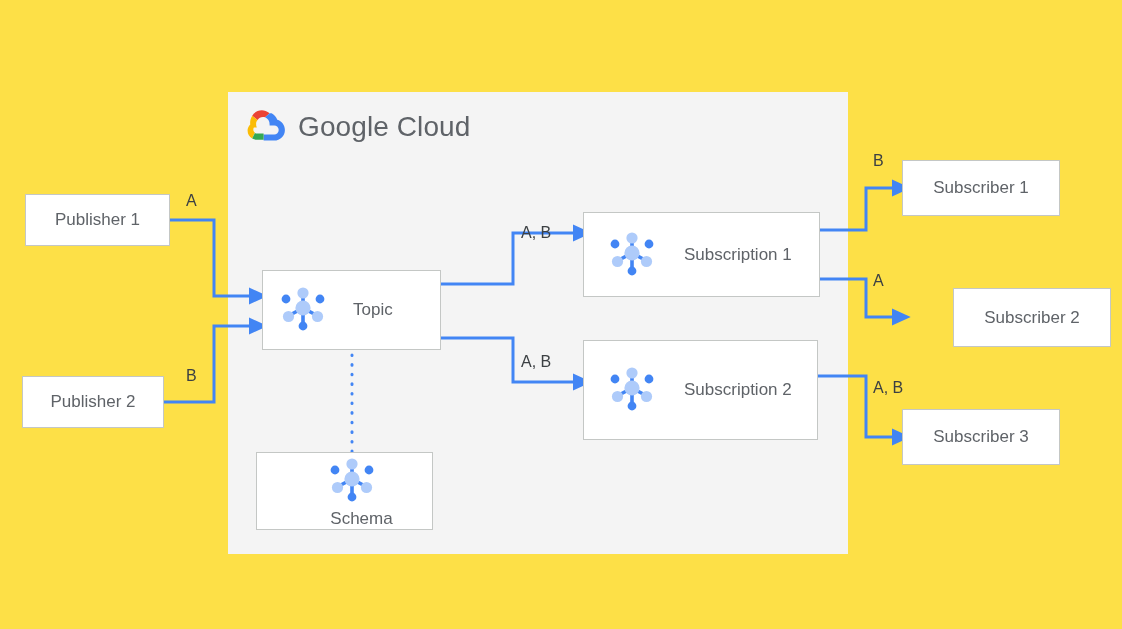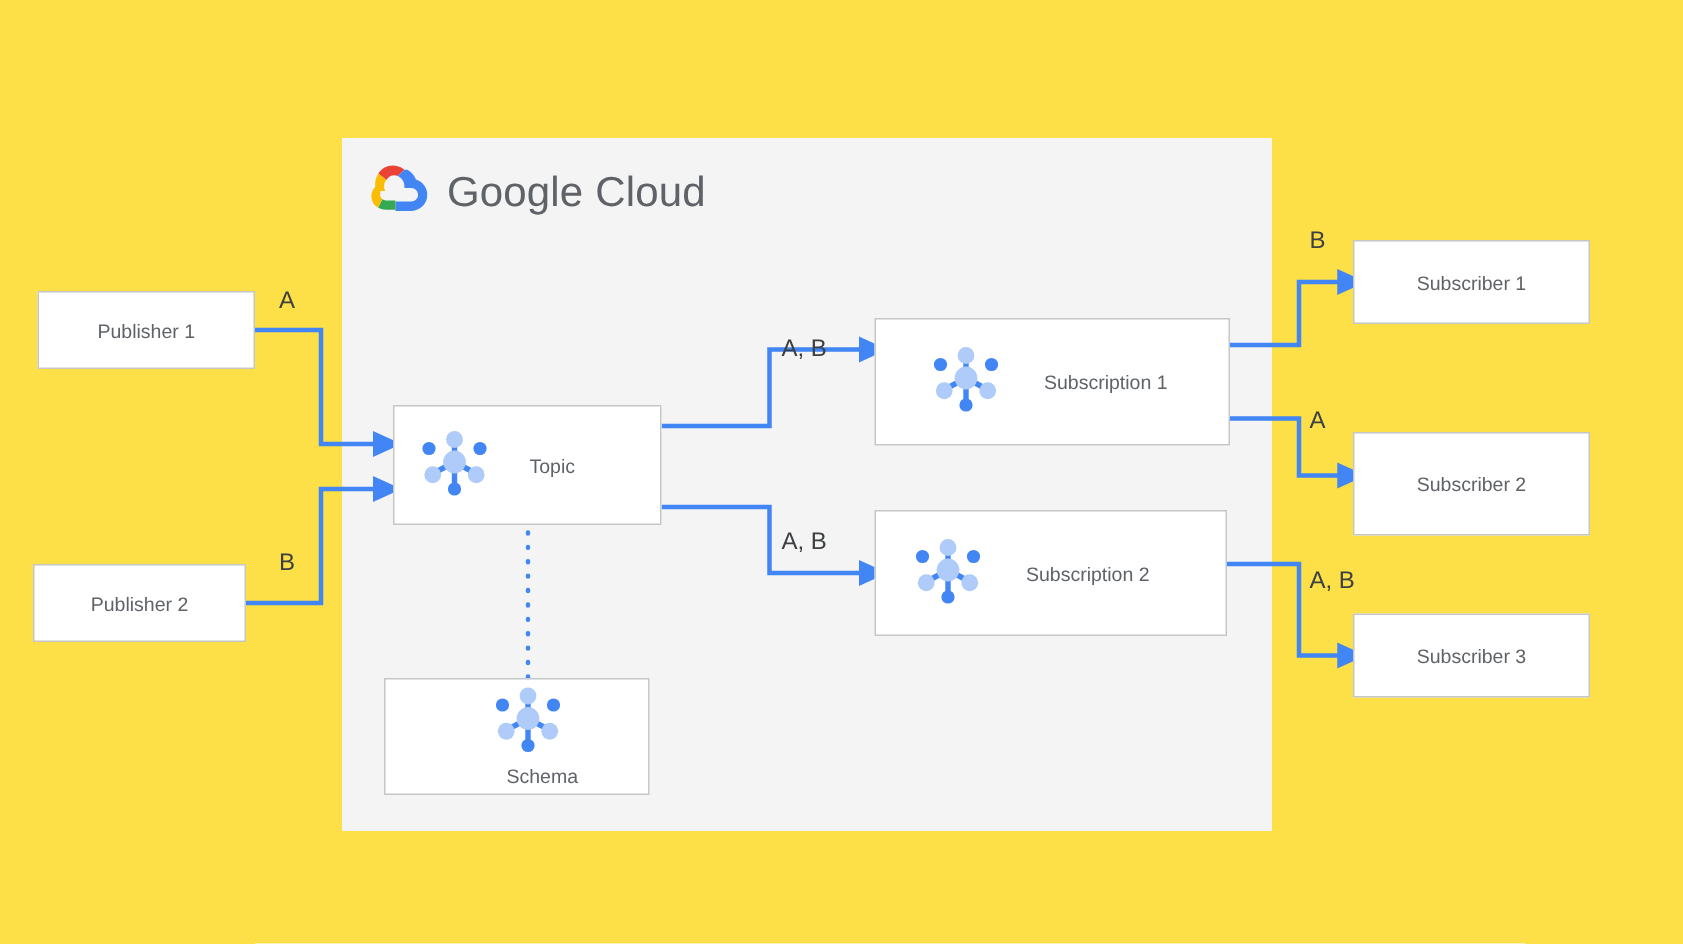--- a/index.html
+++ b/index.html
@@ -31,21 +31,21 @@
     border: 1px solid #c4c7c5;
     box-sizing: border-box;
     display: flex;
     align-items: center;
     justify-content: center;
   }
   .node-box.with-icon {
     justify-content: flex-start;
   }
   .node-label {
-    font-size: 13px;
+    font-size: 17px;
     color: #5f6368;
     font-family: "Liberation Sans", sans-serif;
     white-space: nowrap;
   }
   .node-icon {
     flex: 0 0 auto;
     display: block;
   }
   .edge-label {
     position: absolute;
@@ -179,42 +179,42 @@
         <circle cx="13.5" cy="34.5" r="5.6" fill="#AECBFA"></circle>
         <circle cx="42.5" cy="34.5" r="5.6" fill="#AECBFA"></circle>
         <circle cx="11" cy="17" r="4.4" fill="#4285F4"></circle>
         <circle cx="45" cy="17" r="4.4" fill="#4285F4"></circle>
         <circle cx="28" cy="44" r="4.4" fill="#4285F4"></circle>
       </svg>
     </span>
     <span class="node-label" style="margin-left:20px;">Schema</span>
   </div>
 
-  <div class="node-box with-icon" style="left:583px; top:212px; width:237px; height:85px; padding-left:32px;">
+  <div class="node-box with-icon" style="left:583px; top:212px; width:237px; height:85px; padding-left:20px;">
     <span class="node-icon">
       <svg width="56" height="52" viewBox="0 0 56 52" xmlns="http://www.w3.org/2000/svg">
         <g stroke="#4285F4" stroke-width="3.6" stroke-linecap="round">
           <line x1="28" y1="26" x2="28" y2="13"></line>
           <line x1="28" y1="26" x2="28" y2="40"></line>
           <line x1="28" y1="26" x2="15" y2="33"></line>
           <line x1="28" y1="26" x2="41" y2="33"></line>
         </g>
         <circle cx="28" cy="26" r="7.6" fill="#AECBFA"></circle>
         <circle cx="28" cy="11" r="5.6" fill="#AECBFA"></circle>
         <circle cx="13.5" cy="34.5" r="5.6" fill="#AECBFA"></circle>
         <circle cx="42.5" cy="34.5" r="5.6" fill="#AECBFA"></circle>
         <circle cx="11" cy="17" r="4.4" fill="#4285F4"></circle>
         <circle cx="45" cy="17" r="4.4" fill="#4285F4"></circle>
         <circle cx="28" cy="44" r="4.4" fill="#4285F4"></circle>
       </svg>
     </span>
     <span class="node-label" style="margin-left:24px;">Subscription 1</span>
   </div>
 
-  <div class="node-box with-icon" style="left:583px; top:340px; width:235px; height:84px; padding-left:20px;">
+  <div class="node-box with-icon" style="left:583px; top:340px; width:235px; height:100px; padding-left:20px;">
     <span class="node-icon">
       <svg width="56" height="52" viewBox="0 0 56 52" xmlns="http://www.w3.org/2000/svg">
         <g stroke="#4285F4" stroke-width="3.6" stroke-linecap="round">
           <line x1="28" y1="26" x2="28" y2="13"></line>
           <line x1="28" y1="26" x2="28" y2="40"></line>
           <line x1="28" y1="26" x2="15" y2="33"></line>
           <line x1="28" y1="26" x2="41" y2="33"></line>
         </g>
         <circle cx="28" cy="26" r="7.6" fill="#AECBFA"></circle>
         <circle cx="28" cy="11" r="5.6" fill="#AECBFA"></circle>
@@ -225,21 +225,21 @@
         <circle cx="28" cy="44" r="4.4" fill="#4285F4"></circle>
       </svg>
     </span>
     <span class="node-label" style="margin-left:24px;">Subscription 2</span>
   </div>
 
   <div class="node-box" style="left:902px; top:160px; width:158px; height:56px;">
     <span class="node-label">Subscriber 1</span>
   </div>
 
-  <div class="node-box" style="left:902px; top:288px; width:158px; height:69px;">
+  <div class="node-box" style="left:953px; top:288px; width:158px; height:59px;">
     <span class="node-label">Subscriber 2</span>
   </div>
 
   <div class="node-box" style="left:902px; top:409px; width:158px; height:56px;">
     <span class="node-label">Subscriber 3</span>
   </div>
 
 </div>
 
 </body></html>

